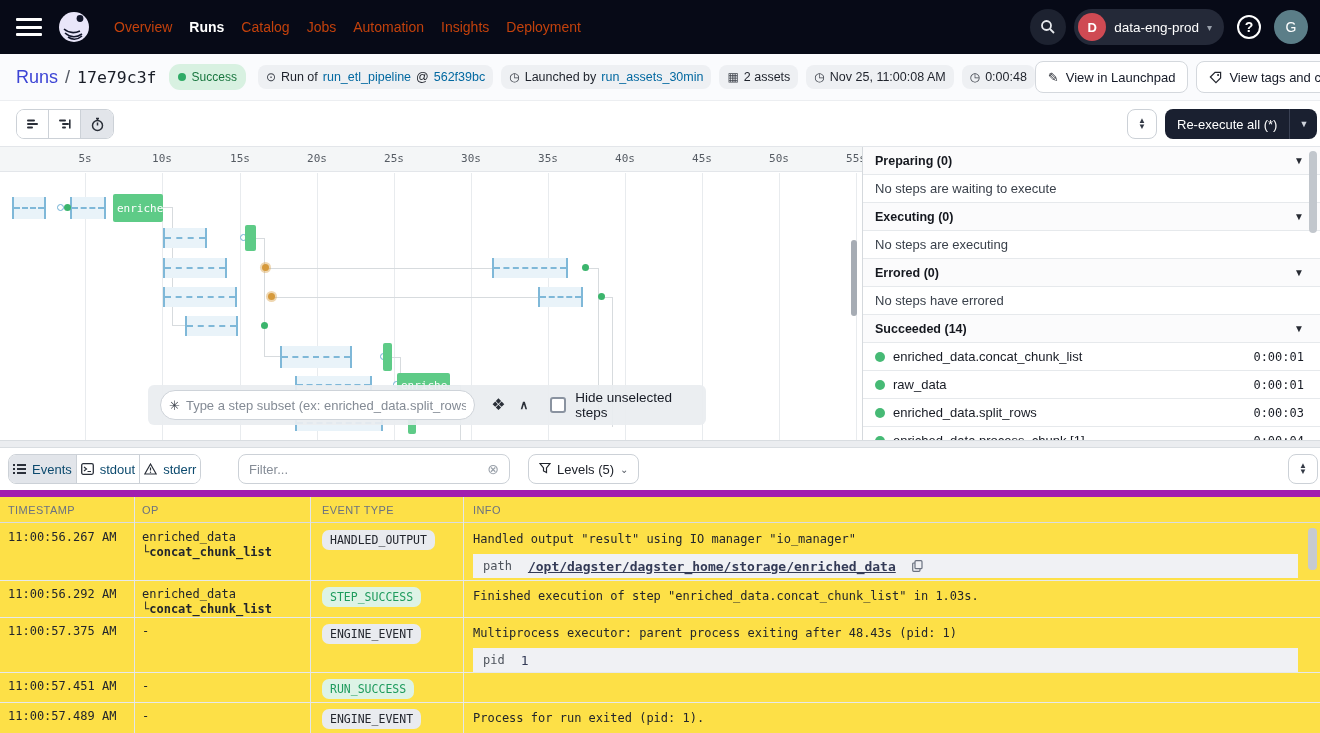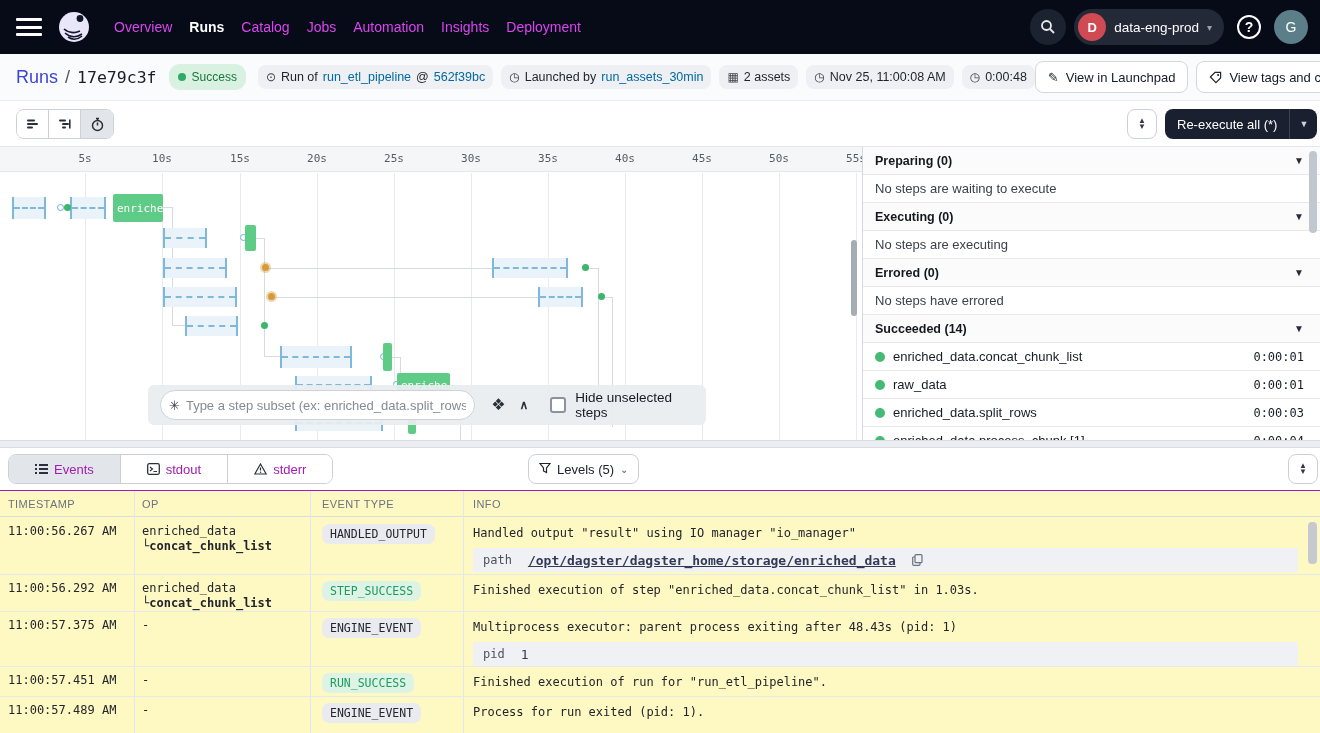--- a/index.html
+++ b/index.html
@@ -7,21 +7,21 @@
   body { font-family:"Liberation Sans", sans-serif; }
   .mono { font-family:"DejaVu Sans Mono", monospace; }
   .app { position:relative; width:1320px; height:733px; overflow:hidden; background:#fff; }
 
   
   .topnav { position:absolute; left:0; top:0; width:1320px; height:54px; background:#070a17; display:flex; align-items:center; }
   .hamburger { width:26px; height:18px; margin-left:16px; display:flex; flex-direction:column; justify-content:space-between; cursor:pointer; }
   .hamburger span { display:block; height:3px; background:#fff; border-radius:1px; }
   .logo { width:36px; height:36px; margin-left:14px; }
   .nav-links { display:flex; gap:17px; margin-left:22px; }
-  .nav-link { font-size:14px; color:#d946ef; cursor:pointer; }
+  .nav-link { font-size:14px; color:#c2410c; cursor:pointer; }
   .nav-link.active { color:#fff; font-weight:bold; }
   .nav-right { position:absolute; right:12px; top:0; height:54px; display:flex; align-items:center; gap:8px; }
   .circ-btn { width:36px; height:36px; border-radius:50%; background:#1d2230; display:flex; align-items:center; justify-content:center; color:#e8eaee; }
   .ws-pill { height:36px; border-radius:18px; background:#242938; display:flex; align-items:center; padding:0 12px 0 4px; gap:8px; }
   .ws-d { width:28px; height:28px; border-radius:50%; background:#cf4a53; color:#fff; font-size:13px; font-weight:bold; display:flex; align-items:center; justify-content:center; }
   .ws-name { color:#fff; font-size:13.5px; }
   .ws-caret { color:#99a0ab; font-size:10px; }
   .help-btn { width:34px; height:34px; border-radius:50%; display:flex; align-items:center; justify-content:center; }
   .help-q { width:24px; height:24px; border:2px solid #fff; border-radius:50%; color:#fff; font-size:14px; font-weight:bold; display:flex; align-items:center; justify-content:center; }
   .avatar { width:34px; height:34px; border-radius:50%; background:#5b7e88; color:#fff; font-size:14px; display:flex; align-items:center; justify-content:center; }
@@ -94,33 +94,33 @@
   .step-item .nm { font-size:13px; color:#171b24; }
   .step-item .dur { margin-left:auto; margin-right:16px; font-size:12px; color:#171b24; font-family:"DejaVu Sans Mono", monospace; }
   .panel-vscroll { position:absolute; left:1309px; top:4px; width:8px; height:82px; border-radius:4px; background:#c2c7cd; }
 
   
   .divider { position:absolute; left:0; top:440px; width:1320px; height:8px; background:#ebedf0; border-top:1px solid #d9dde1; border-bottom:1px solid #d9dde1; }
 
   
   .etoolbar { position:absolute; left:0; top:448px; width:1320px; height:42px; background:#fff; }
   .tab-group { position:absolute; left:8px; top:6px; height:30px; display:flex; border:1px solid #ccd1d7; border-radius:8px; overflow:hidden; }
-  .etab { display:flex; align-items:center; gap:6px; padding:0 26px; border-right:1px solid #ccd1d7; font-size:13px; color:#a21caf; background:#fff; cursor:pointer; }
+  .etab { display:flex; align-items:center; gap:6px; padding:0 4px; border-right:1px solid #ccd1d7; font-size:13px; color:#0c4a6e; background:#fff; cursor:pointer; }
   .etab:last-child { border-right:none; }
   .etab.active { background:#e2e5ea; }
   .etab .eic { font-size:12px; color:#2b303a; display:flex; }
   .filter-box { position:absolute; left:238px; top:6px; width:272px; height:30px; border:1px solid #ccd1d7; border-radius:8px; background:#fff; display:flex; align-items:center; padding:0 10px; }
   .filter-box input { border:none; outline:none; flex:1; font-size:13px; background:transparent; }
   .filter-box input::placeholder { color:#868d97; }
   .filter-clear { color:#9aa1aa; font-size:14px; cursor:pointer; }
   .levels-btn { position:absolute; left:528px; top:6px; height:30px; border:1px solid #ccd1d7; border-radius:8px; background:#fff; display:flex; align-items:center; gap:6px; padding:0 10px; font-size:13px; color:#20242c; cursor:pointer; }
   .levels-btn .caret { font-size:10px; color:#545a64; }
 
   
-  .etable { position:absolute; left:0; top:490px; width:1320px; height:243px; background:#fef9c3; border-top:1px solid #a21caf;padding-left:10px; }
+  .etable { position:absolute; left:0; top:490px; width:1320px; height:243px; background:#fde047; border-top:7px solid #a21caf;padding-left:10px; }
   .ehead { position:absolute; left:0; top:0; width:1320px; height:26px; border-bottom:1px solid #d9dde1; }
   .ehead .hl { position:absolute; top:7px; font-size:11px; color:#6b7280; letter-spacing:0.4px; }
   .colsep { position:absolute; top:0; bottom:0; width:1px; background:#e3e6ea; }
   .erows { position:absolute; left:0; top:27px; width:1320px; }
   .erow { position:relative; border-bottom:1px solid #e6e9ec; }
   .erow .ts { position:absolute; left:8px; top:6px; font-size:12px; color:#22252c; }
   .erow .op { position:absolute; left:142px; top:6px; font-size:12px; color:#22252c; line-height:15px; }
   .erow .op b { font-weight:bold; }
   .epill { position:absolute; left:322px; top:6px; font-family:"DejaVu Sans Mono", monospace; font-size:11.5px; padding:3px 8px; border-radius:7px; }
   .epill.neutral { background:#e9ebef; color:#23262e; }
@@ -471,20 +471,24 @@
           <span class="eic">
             <svg width="13" height="12" viewBox="0 0 13 12">
               <path d="M6.5 1 L12.2 11 H0.8 Z" fill="none" stroke="currentColor" stroke-width="1.2"></path>
               <line x1="6.5" y1="4.5" x2="6.5" y2="7.5" stroke="currentColor" stroke-width="1.2"></line>
               <circle cx="6.5" cy="9.2" r="0.7" fill="currentColor"></circle>
             </svg>
           </span>
           <span>stderr</span>
         </div>
       </div>
+    <div class="filter-box">
+      <input type="text" placeholder="Filter..." style="">
+      <span class="filter-clear">⊗</span>
+    </div>
     <div class="levels-btn">
       <span><svg width="12" height="12" viewBox="0 0 12 12">
             <path d="M1 1.5 H11 L7.5 6 V10.5 L4.5 9 V6 Z" fill="none" stroke="#20242c" stroke-width="1.2"></path>
           </svg></span>
       <span>Levels (5)</span>
       <span class="caret">⌄</span>
     </div>
     <div class="sort-btn" style="left:1288px; top:6px;">
         <span>▲</span>
         <span>▼</span>
@@ -531,21 +535,20 @@
           <div class="info mono">Multiprocess executor: parent process exiting after 48.43s (pid: 1)</div>
           <div class="meta-bar">
             <span class="mk">pid</span>
             <span class="mv">1</span>
           </div>
         </div>
         <div class="erow" style="height: 30px;">
           <div class="ts mono">11:00:57.451 AM</div>
           <div class="op mono">-</div>
           <div class="epill success">RUN_SUCCESS</div>
-          <div class="info mono">Finished execution of run for "run_etl_pipeline".</div>
         </div>
         <div class="erow" style="height: 40px;">
           <div class="ts mono">11:00:57.489 AM</div>
           <div class="op mono">-</div>
           <div class="epill neutral">ENGINE_EVENT</div>
           <div class="info mono">Process for run exited (pid: 1).</div>
         </div>
       </div>
     <div class="events-vscroll"></div>
   </div>

